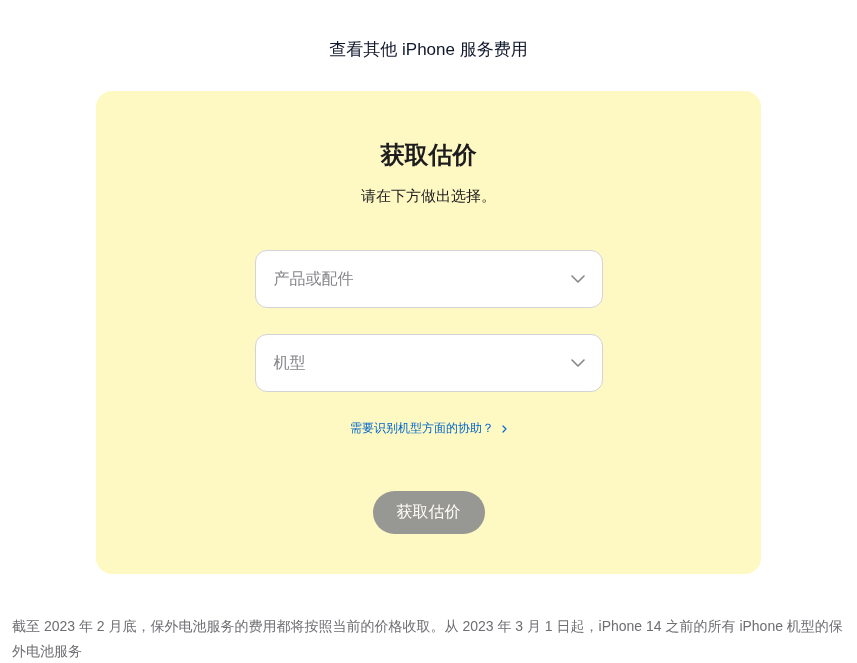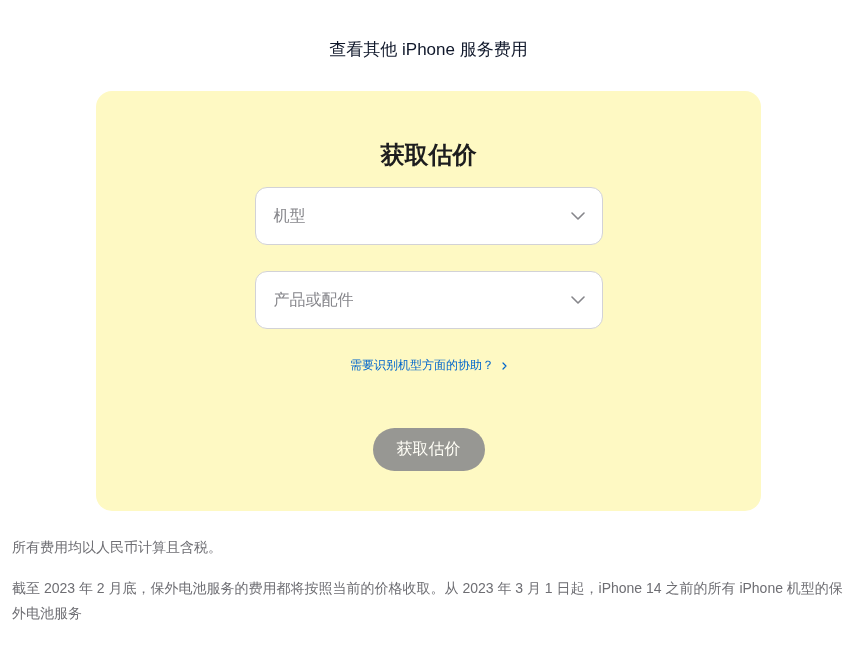--- a/index.html
+++ b/index.html
@@ -112,49 +112,49 @@
   </style>
 </head>
 <body>
 
 <div class="top-link">
   <a href="#">查看其他 iPhone 服务费用</a>
 </div>
 
 <div class="card">
   <h2 class="card-title">获取估价</h2>
+  <p class="card-subtitle">请在下方做出选择。</p>
 
   <div class="select-wrapper">
-    <div class="select-box">机型</div>
+    <div class="select-box">产品或配件</div>
     <span class="chevron">
       <svg viewBox="0 0 14 8" fill="none">
           <path d="M1 1L7 7L13 1" stroke="#86868b" stroke-width="1.6" stroke-linecap="round" stroke-linejoin="round"></path>
         </svg>
     </span>
   </div>
 
   <div class="select-wrapper">
-    <div class="select-box">产品或配件</div>
+    <div class="select-box">机型</div>
     <span class="chevron">
       <svg viewBox="0 0 14 8" fill="none">
           <path d="M1 1L7 7L13 1" stroke="#86868b" stroke-width="1.6" stroke-linecap="round" stroke-linejoin="round"></path>
         </svg>
     </span>
   </div>
 
   <a href="#" class="help-link">
     <span>需要识别机型方面的协助？</span>
     <svg viewBox="0 0 5 8" fill="none">
         <path d="M1 1L4 4L1 7" stroke="#0066cc" stroke-width="1.2" stroke-linecap="round" stroke-linejoin="round"></path>
       </svg>
   </a>
 
   <div>
     <button class="submit-btn">获取估价</button>
   </div>
 </div>
 
 <div class="footer-text">
-  <p>所有费用均以人民币计算且含税。</p>
   <p class="footer-note">
     <span>截至 2023 年 2 月底，保外电池服务的费用都将按照当前的价格收取。从 2023 年 3 月 1 日起，iPhone 14 之前的所有 iPhone 机型的保外电池服务</span>
   </p>
 </div>
 
 </body></html>

